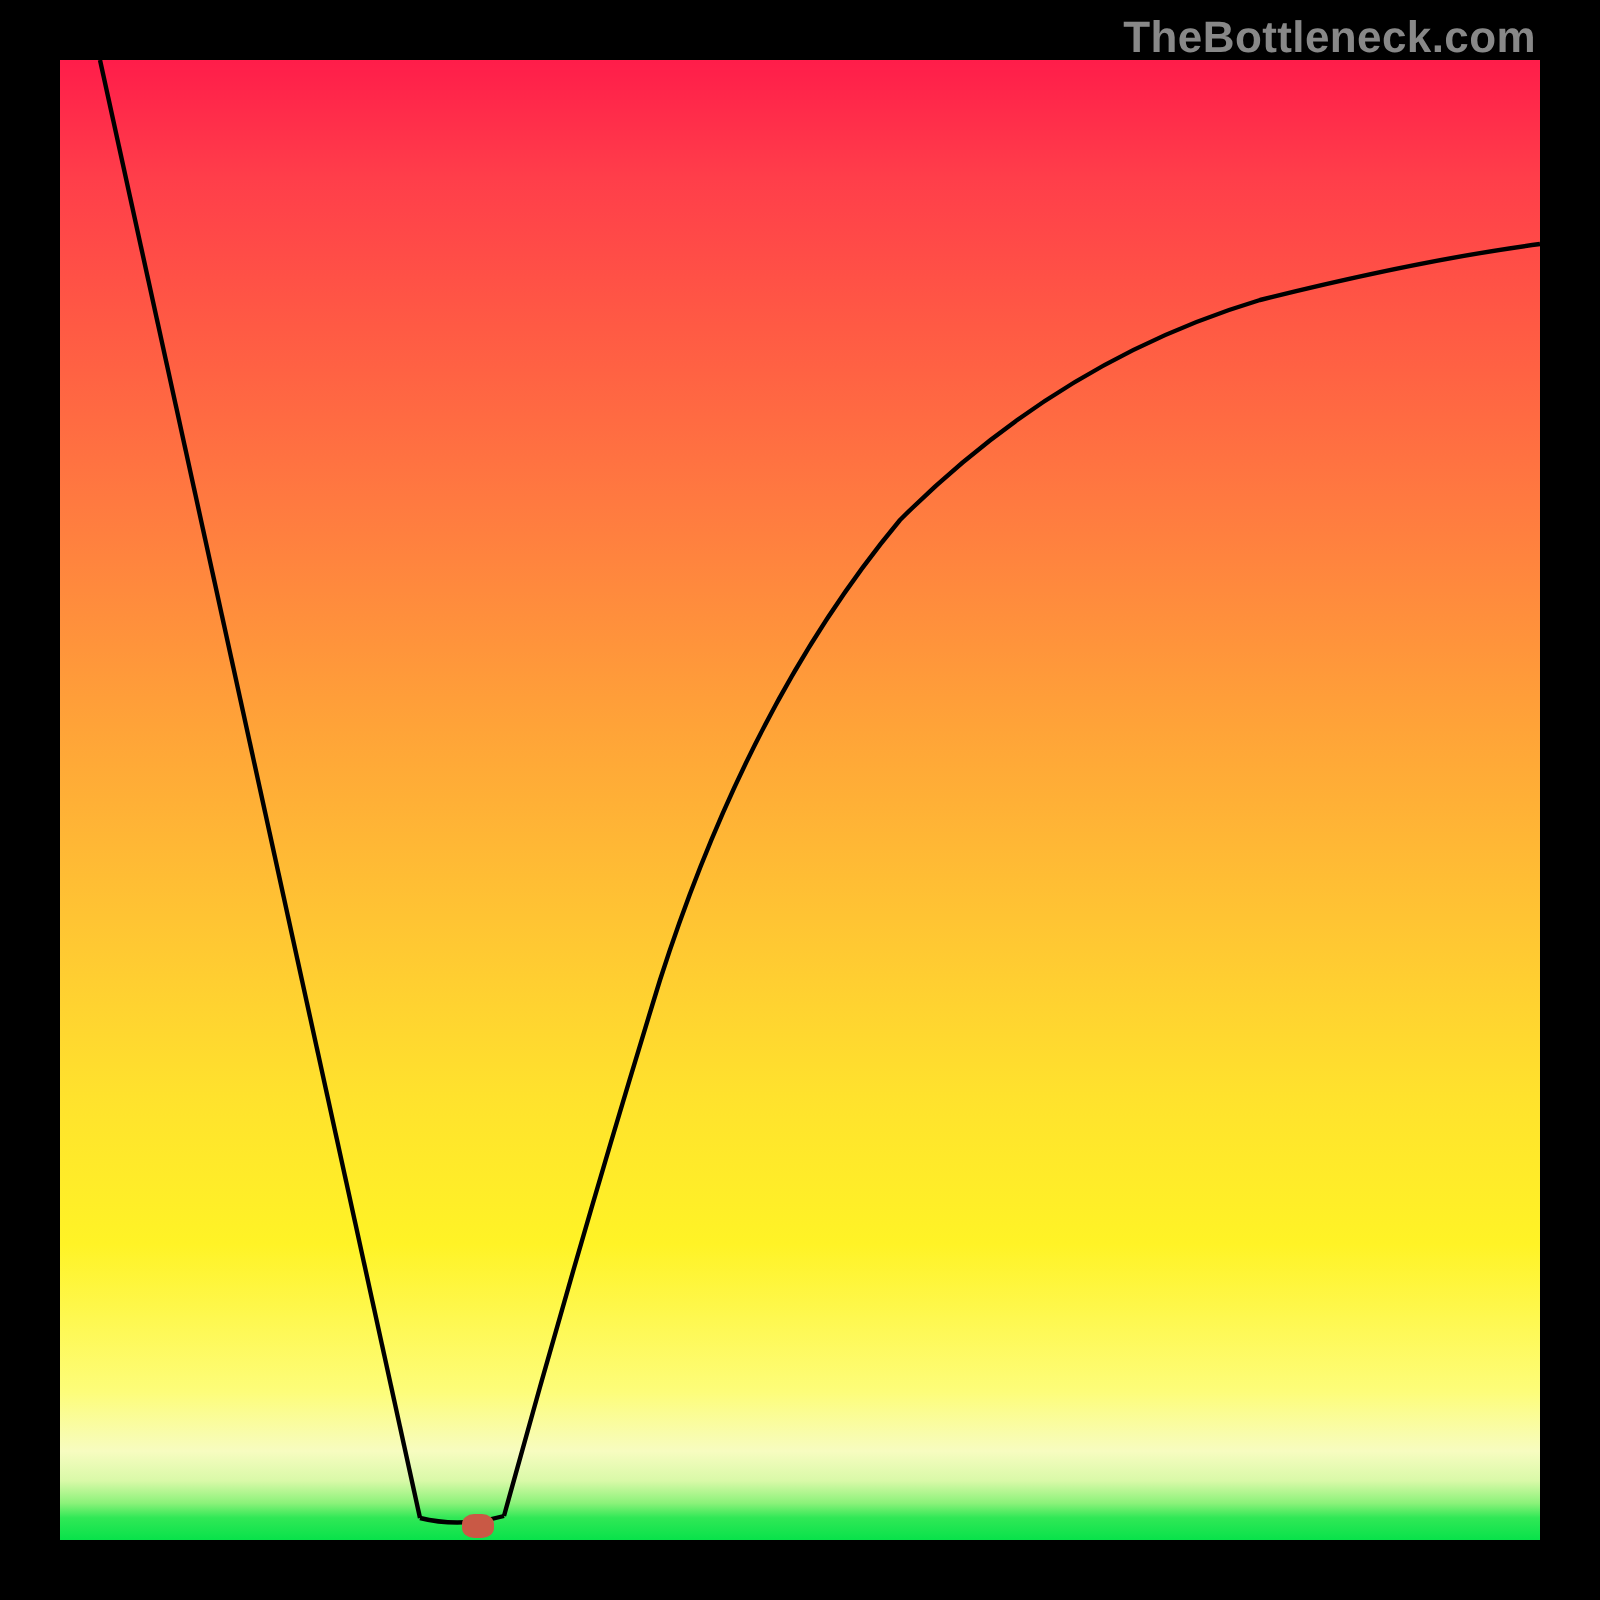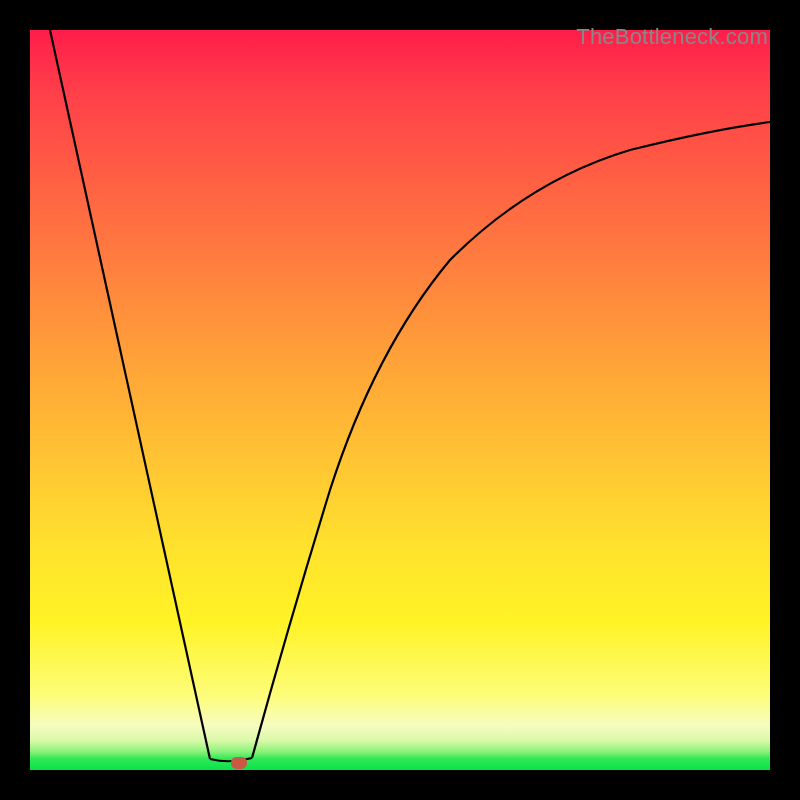--- a/index.html
+++ b/index.html
@@ -31,25 +31,25 @@
       #fdfd7a 90%,
       #f7fcc0 94%,
       #d9f9a8 96%,
       #8cf27a 97.5%,
       #30e856 98.5%,
       #08e24a 100%
     );
   }
   .watermark {
     position: absolute;
-    top: 24px;
+    top: 6px;
     right: 32px;
     color: #888;
     font-size: 22px;
-    font-weight: 400;
+    font-weight: 700;
     letter-spacing: 0.2px;
     user-select: none;
   }
   .curve-svg {
     position: absolute;
     left: 30px;
     top: 30px;
     width: 740px;
     height: 740px;
     overflow: visible;

